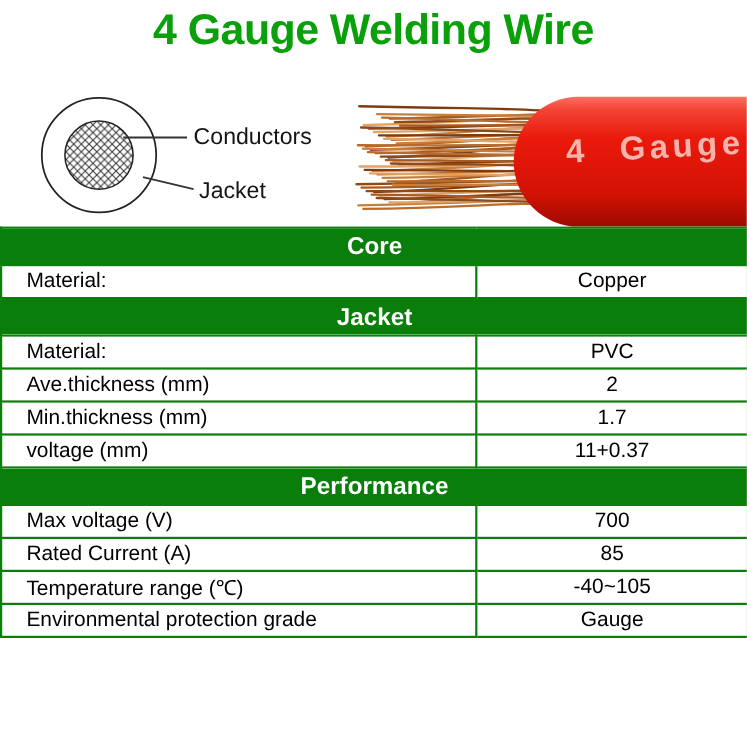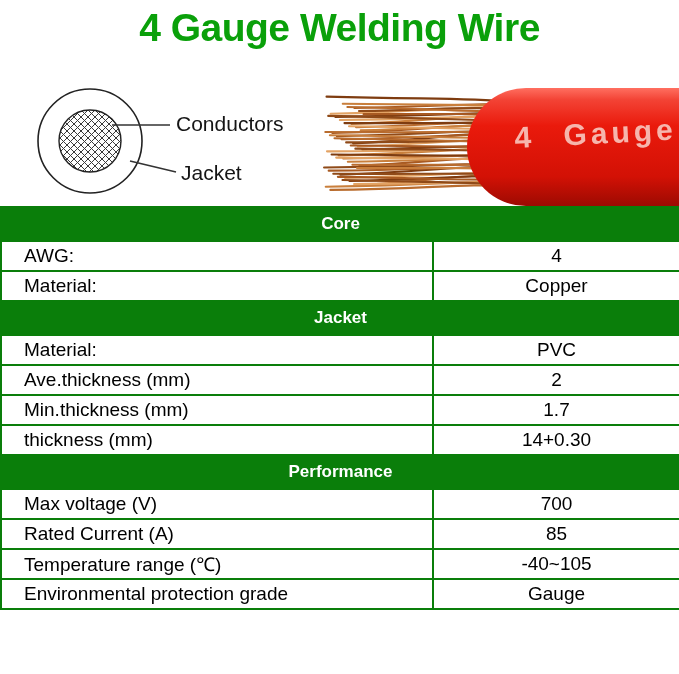--- a/index.html
+++ b/index.html
@@ -30,21 +30,21 @@
     border:2px solid var(--table-green,#0a7e0a);
     font-size:19px; color:#000; background:#fff; height:30px; padding:0;
     overflow:hidden; white-space:nowrap;
   }
   .spec-table td.label-cell { padding-left:22px; text-align:left; }
   .spec-table td.value-cell { text-align:center; }
   .spec-table col.c1 { width:432px; }
   .spec-table col.c2 { width:247px; }
   .spec-table tr.section-header td {
     background:var(--table-green,#0a7e0a); color:#fff;
-    font-size:17px; font-weight:bold; text-align:center; height:34px; padding-left:0;
+    font-size:22px; font-weight:bold; text-align:center; height:34px; padding-left:0;
   }
 </style>
 </head>
 <body>
 
 <div class="page">
 
   <div class="title">4 Gauge Welding Wire</div>
 
   <svg class="diagram-svg" width="300" height="125" viewBox="0 0 300 125">
@@ -128,45 +128,41 @@
   <table class="spec-table">
     <colgroup>
         <col class="c1">
         <col class="c2">
       </colgroup>
     <tbody>
         <tr class="section-header">
           <td colspan="2">Core</td>
         </tr>
         <tr>
-          <td class="label-cell">AWG:</td>
-          <td class="value-cell">4</td>
-        </tr>
-        <tr>
           <td class="label-cell">Material:</td>
           <td class="value-cell">Copper</td>
         </tr>
         <tr class="section-header">
           <td colspan="2">Jacket</td>
         </tr>
         <tr>
           <td class="label-cell">Material:</td>
           <td class="value-cell">PVC</td>
         </tr>
         <tr>
           <td class="label-cell">Ave.thickness (mm)</td>
           <td class="value-cell">2</td>
         </tr>
         <tr>
           <td class="label-cell">Min.thickness (mm)</td>
           <td class="value-cell">1.7</td>
         </tr>
         <tr>
-          <td class="label-cell">thickness (mm)</td>
-          <td class="value-cell">14+0.30</td>
+          <td class="label-cell">voltage (mm)</td>
+          <td class="value-cell">11+0.37</td>
         </tr>
         <tr class="section-header">
           <td colspan="2">Performance</td>
         </tr>
         <tr>
           <td class="label-cell">Max voltage (V)</td>
           <td class="value-cell">700</td>
         </tr>
         <tr>
           <td class="label-cell">Rated Current (A)</td>

